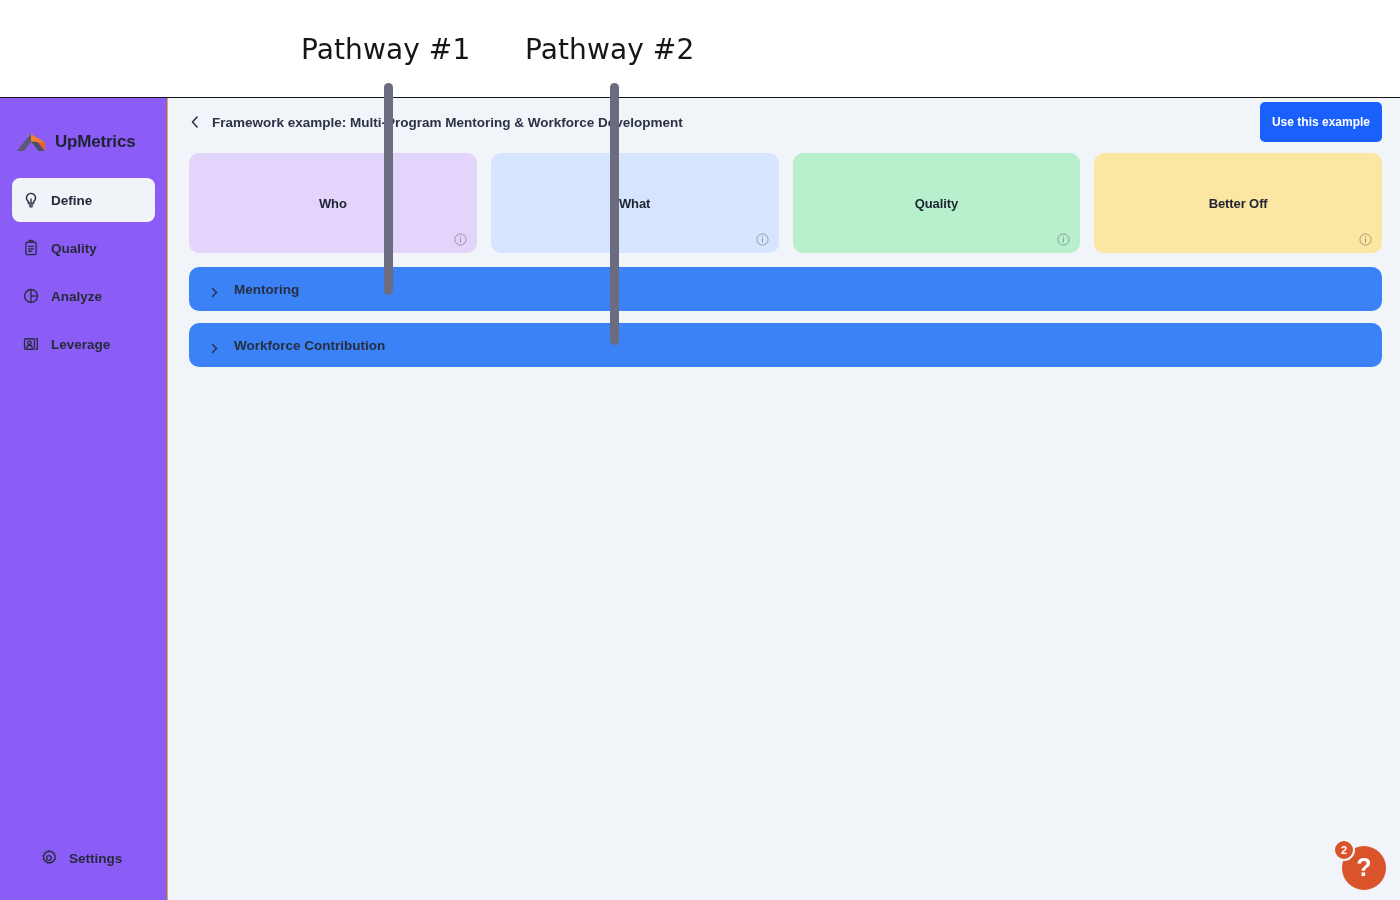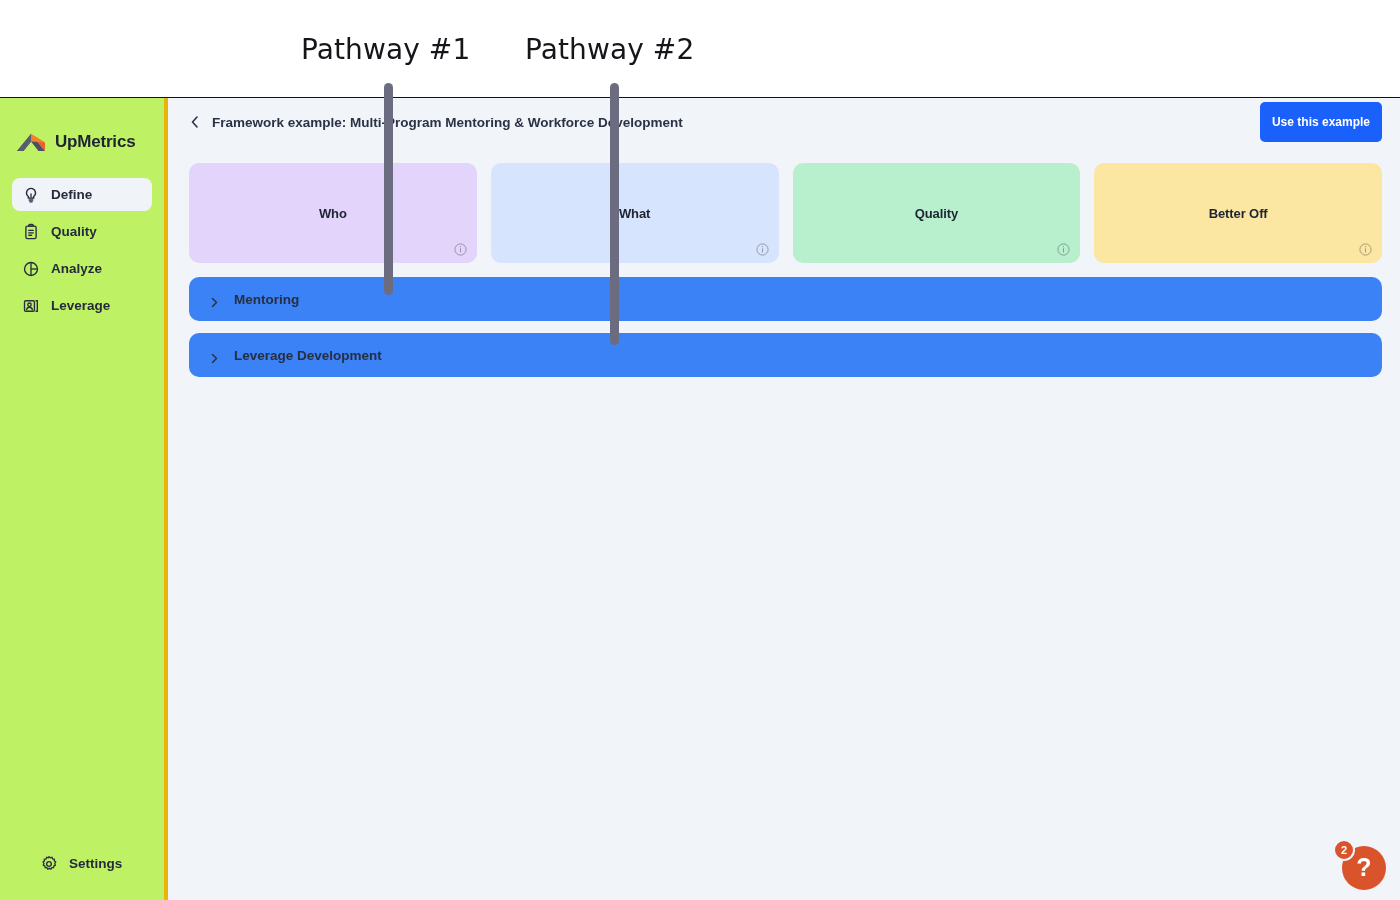--- a/index.html
+++ b/index.html
@@ -47,22 +47,22 @@
     border-top: 1px solid #121212;
     display: flex;
     overflow: hidden;
   }
 
   
   .sidebar {
     width: 168px;
     min-width: 168px;
     height: 100%;
-    background: #bef264;
-    border-right: 4px solid #eab308;
+    background: #8b5cf6;
+    border-right: 1px solid #eab308;
     display: flex;
     flex-direction: column;
     padding-top: 24px;
   }
   .brand {
     display: flex;
     align-items: center;
     gap: 9px;
     padding: 0 0 0 16px;
     height: 40px;
@@ -74,21 +74,21 @@
     font-weight: bold;
     color: #1d2333;
     letter-spacing: -0.2px;
   }
 
   .nav { padding: 0 12px; display: flex; flex-direction: column; gap: 4px; }
   .nav-item {
     display: flex;
     align-items: center;
     gap: 11px;
-    height: 33px;
+    height: 44px;
     padding: 0 10px;
     border-radius: 8px;
     cursor: pointer;
     color: #2c3346;
   }
   .nav-item.active { background: #f0f3f8; }
   .nav-label { font-size: 13.5px; font-weight: 600; color: #252b3b; }
   .nav-icon { width: 18px; height: 18px; display: block; flex: none; }
 
   .sidebar-spacer { flex: 1; }
@@ -134,21 +134,21 @@
     cursor: pointer;
     font-family: "Liberation Sans", sans-serif;
     white-space: nowrap;
   }
 
   
   .cards-row {
     display: flex;
     gap: 14px;
     padding: 0 18px 0 21px;
-    margin-top: 17px;
+    margin-top: 7px;
   }
   .cat-card {
     flex: 1;
     height: 100px;
     border-radius: 10px;
     position: relative;
     display: flex;
     align-items: center;
     justify-content: center;
     cursor: pointer;
@@ -385,21 +385,21 @@
         </span>
         <span class="acc-label">Mentoring</span>
       </div>
 
       <div class="acc-row">
         <span class="acc-chevron">
           <svg viewBox="0 0 11 11" width="11" height="11" fill="none" stroke="#2b3246" stroke-width="1.6" stroke-linecap="round" stroke-linejoin="round">
             <path d="M3.5 1.5 L7.5 5.5 L3.5 9.5"></path>
           </svg>
         </span>
-        <span class="acc-label">Leverage Development</span>
+        <span class="acc-label">Workforce Contribution</span>
       </div>
 
     </div>
 
     <div class="help-widget">
       <div class="help-bubble">
         <span class="help-q">?</span>
       </div>
       <div class="help-badge">2</div>
     </div>

